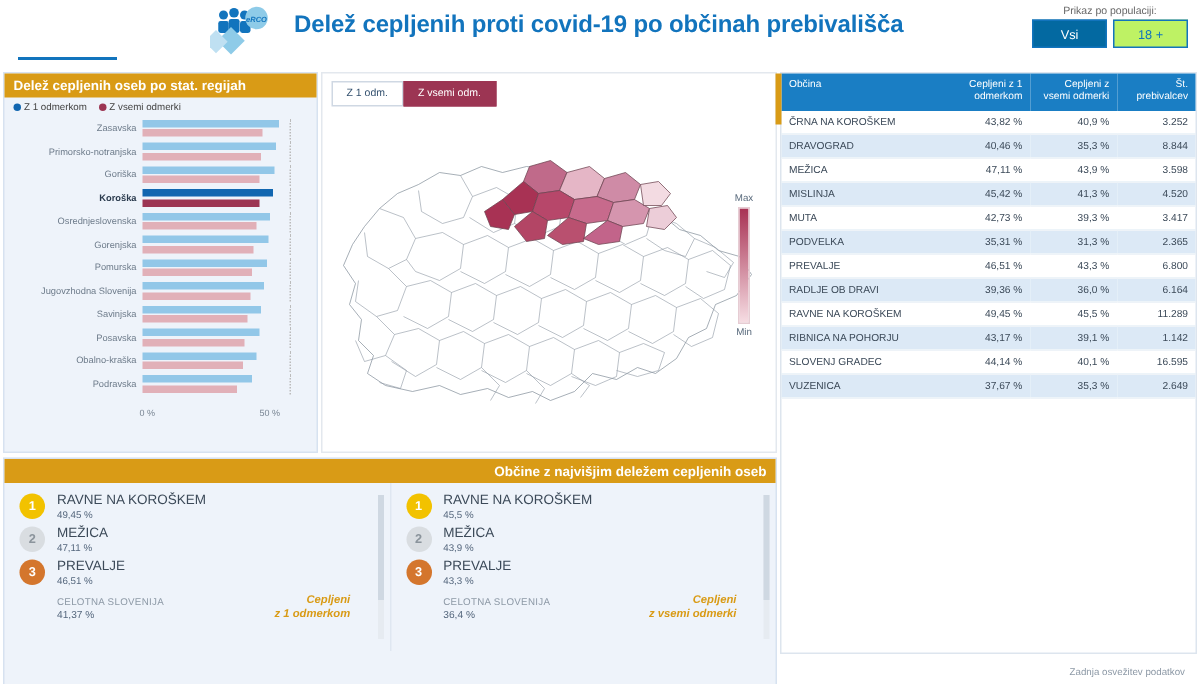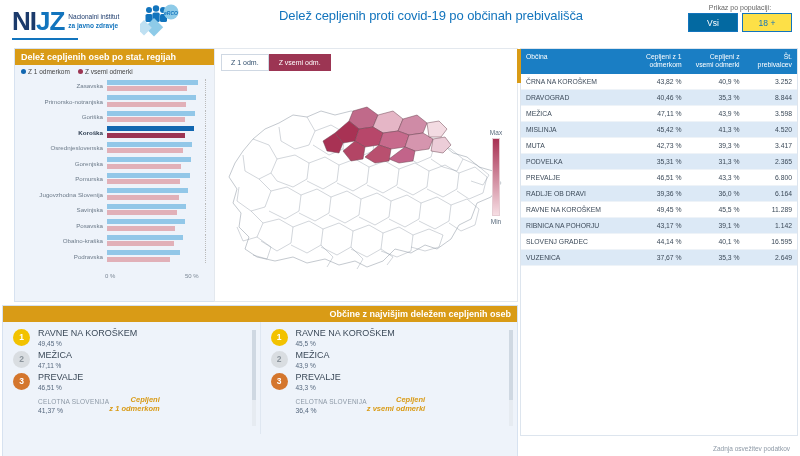--- a/index.html
+++ b/index.html
@@ -15,41 +15,41 @@
   .header { position:absolute; left:0; top:0; width:800px; height:44px; background:#fff; }
   .logo { position:absolute; left:12px; top:6px; display:flex; align-items:center; gap:4px;}
   .logo-nijz { font-size:26px; font-weight:bold; color:#1b3a6b; letter-spacing:-1px; font-family:"Liberation Sans",sans-serif;}
   .logo-nijz .j { color:#1274bd; }
   .logo-sub { font-size:6.5px; line-height:1.25; color:#1b3a6b; }
   .logo-sub b { color:#1274bd; }
   .nijz-rule { position:absolute; left:12px; top:38px; width:66px; height:2px; background:#1274bd; }
   .logo-erco { position:absolute; left:140px; top:4px; width:42px; height:36px; }
   .page-title {
     position:absolute; left:196px; top:8px; width:470px;
-    font-size:13px; font-weight:normal; color:#1274bd; text-align:center;
+    font-size:16px; font-weight:bold; color:#1274bd; 
     letter-spacing:-0.1px;
   }
   .pop-sel { position:absolute; right:8px; top:4px; width:104px; text-align:center; }
   .pop-sel-label { font-size:7px; color:#666; margin-bottom:2px; }
   .pop-btns { display:flex; gap:4px; }
   .pop-btn {
     flex:1; height:19px; line-height:19px; font-size:8.5px;
-    border:1px solid #1274bd; background:#fde047; color:#1274bd; text-align:center; cursor:pointer;
+    border:1px solid #1274bd; background:#bef264; color:#1274bd; text-align:center; cursor:pointer;
   }
   .pop-btn.active { background:#0369a1; color:#fff; }
 
   
   .panel-title {
     background:#d99b16; color:#fff; font-size:9px; font-weight:bold;
     padding:3px 6px; height:16px; line-height:10px;
   }
   .panel-title.right { text-align:right; }
 
   
-  .left-panel { position:absolute; left:14px; top:48px; width:210px; height:254px; background:#eef3fa; border:1px solid #d7e2f0;}
+  .left-panel { position:absolute; left:2px; top:48px; width:210px; height:254px; background:#eef3fa; border:1px solid #d7e2f0;}
   .legend { display:flex; gap:8px; padding:3px 6px 1px 6px; font-size:6.5px; color:#444; }
   .legend-item { display:flex; align-items:center; gap:2px; }
   .dot { width:5px; height:5px; border-radius:50%; }
   .chart-area { position:relative; padding:2px 4px 0 4px; height:196px; }
   .chart-rows { position:relative; }
   .bar-row { display:flex; align-items:center; height:15.5px; }
   .bar-label { width:88px; text-align:right; font-size:6.2px; color:#6d7b8a; padding-right:4px; white-space:nowrap; }
   .bar-label.hl { font-weight:bold; color:#2b3b4e; }
   .bars { position:relative; flex:1; height:14px; }
   .bar { position:absolute; left:0; height:5px; }
@@ -99,45 +99,38 @@
   .rank-row { display:flex; align-items:flex-start; gap:8px; margin-bottom:4px; }
   .rank-badge {
     width:17px; height:17px; border-radius:50%; flex:0 0 auto;
     font-size:8.5px; line-height:17px; text-align:center; color:#fff; font-weight:bold;
   }
   .rank-1 { background:#f2c200; }
   .rank-2 { background:#d9dde1; color:#8b949c; }
   .rank-3 { background:#d4762d; }
   .rank-name { font-size:9px; color:#3c4a59; line-height:1.1; }
   .rank-val { font-size:6.5px; color:#55677d; margin-top:1px; }
-  .slo-row { display:flex; justify-content:flex-start; align-items:flex-end; padding-left:25px; margin-top:2px;}
+  .slo-row { display:flex; justify-content:space-between; align-items:flex-end; padding-left:25px; margin-top:2px;}
   .slo-name { font-size:6.5px; color:#8d99a6; letter-spacing:.2px; }
   .slo-val { font-size:6.8px; color:#55677d; margin-top:2px; }
   .slo-tag { font-size:7.5px; color:#d99b16; font-style:italic; font-weight:bold; text-align:right; line-height:1.3; padding-right:16px;}
   .scroll-track { position:absolute; right:4px; top:8px; width:4px; height:96px; background:#e6ebf1; }
   .scroll-thumb { position:absolute; right:4px; top:8px; width:4px; height:70px; background:#cfd8e2; }
 
   
   .footer-note {
     position:absolute; right:10px; bottom:4px; font-size:6.5px; color:#8d99a6;
   }
 </style>
 </head>
 <body>
 
 <div id="app">
 
   <div class="header">
-    <div class="logo">
-      <span class="logo-nijz">NI<span class="j">JZ</span></span>
-      <span class="logo-sub">
-        <span>Nacionalni inštitut</span><br>
-        <b>za javno zdravje</b>
-      </span>
-    </div>
     <div class="nijz-rule"></div>
 
     <svg class="logo-erco" viewBox="0 0 42 36">
       <g fill="#1274bd">
         <circle cx="9" cy="6" r="3"></circle>
           <circle cx="16" cy="4.5" r="3.2"></circle>
           <circle cx="23" cy="6" r="3"></circle>
         <rect x="5.5" y="10" width="7" height="8" rx="1.6"></rect>
         <rect x="12.5" y="8.6" width="7.2" height="9.4" rx="1.6"></rect>
         <rect x="20" y="10" width="7" height="8" rx="1.6"></rect>

